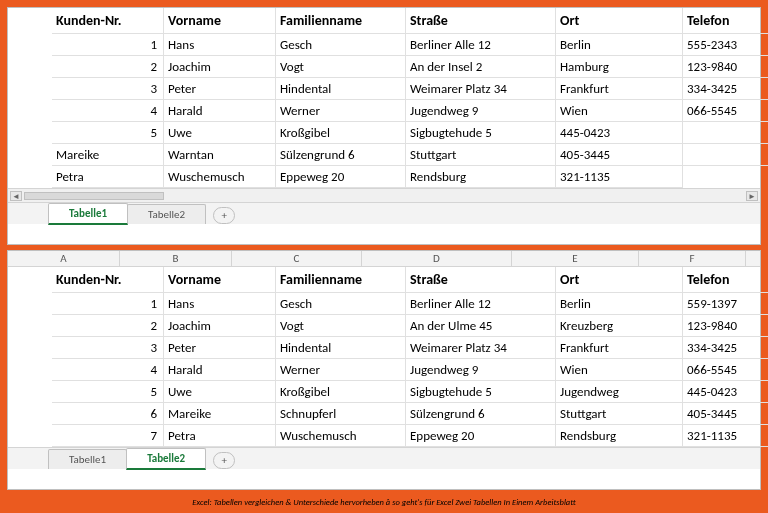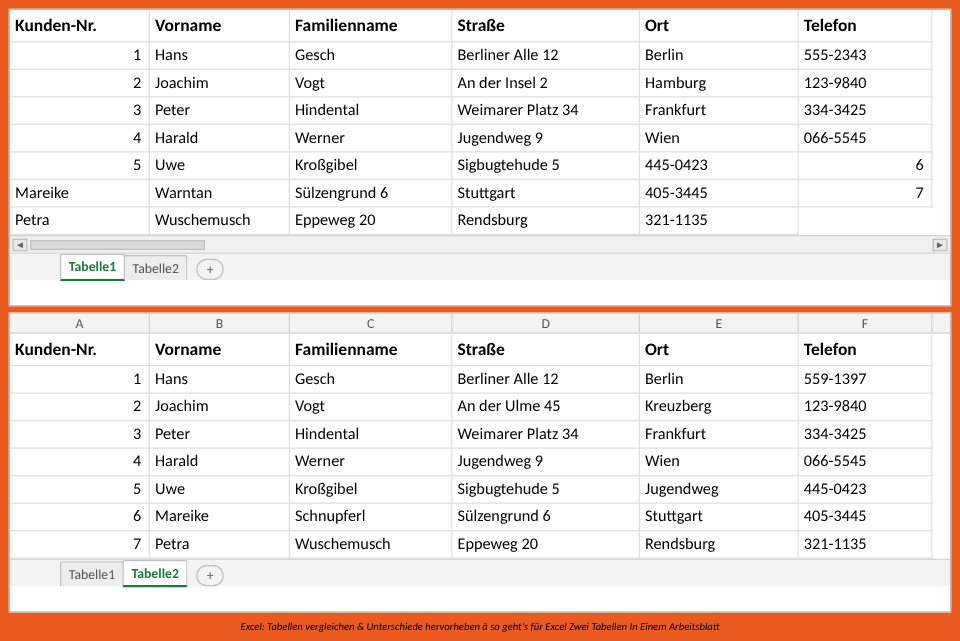--- a/index.html
+++ b/index.html
@@ -28,20 +28,21 @@
   .col-header {
     border-right: 1px solid #d4d4d4;
     text-align: center;
     font-size: 11px;
     color: #555;
     line-height: 15px;
   }
   .grid {
     display: grid;
     grid-template-columns: 112px 112px 130px 150px 127px 107px;
+    padding-left: 44px;
   }
   .cell {
     border-right: 1px solid #e0e0e0;
     border-bottom: 1px solid #e0e0e0;
     padding: 2px 6px 2px 4px;
     height: 22px;
     line-height: 18px;
     white-space: nowrap;
     overflow: hidden;
   }
@@ -72,21 +73,21 @@
   .tabs {
     height: 22px;
     background: #f3f3f3;
     border-top: 1px solid #d4d4d4;
     display: flex;
     align-items: flex-end;
     padding-left: 40px;
     font-size: 11px;
   }
   .tab {
-    padding: 3px 6px;
+    padding: 3px 20px;
     border: 1px solid #c0c0c0;
     border-bottom: none;
     background: #ededed;
     color: #555;
     margin-right: -1px;
     border-top-left-radius: 2px;
     border-top-right-radius: 2px;
     position: relative;
   }
   .tab.active {

